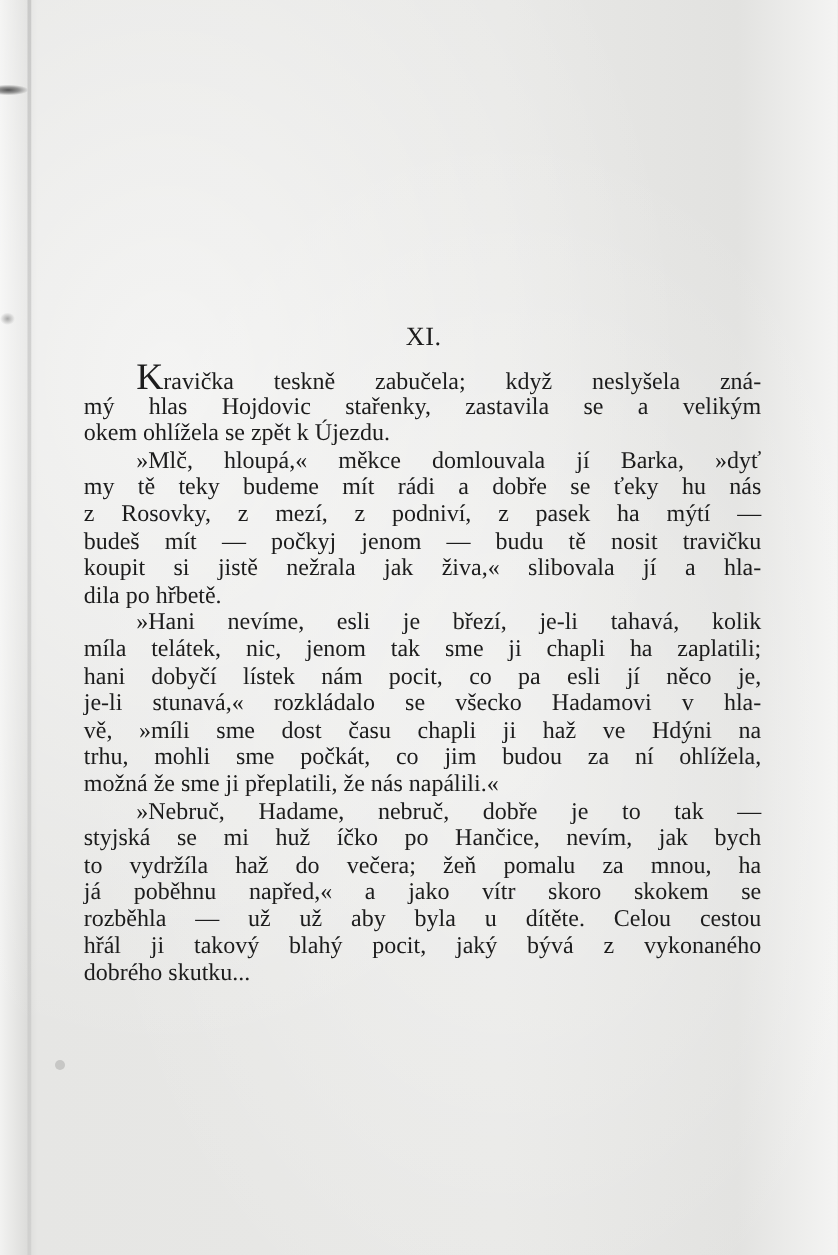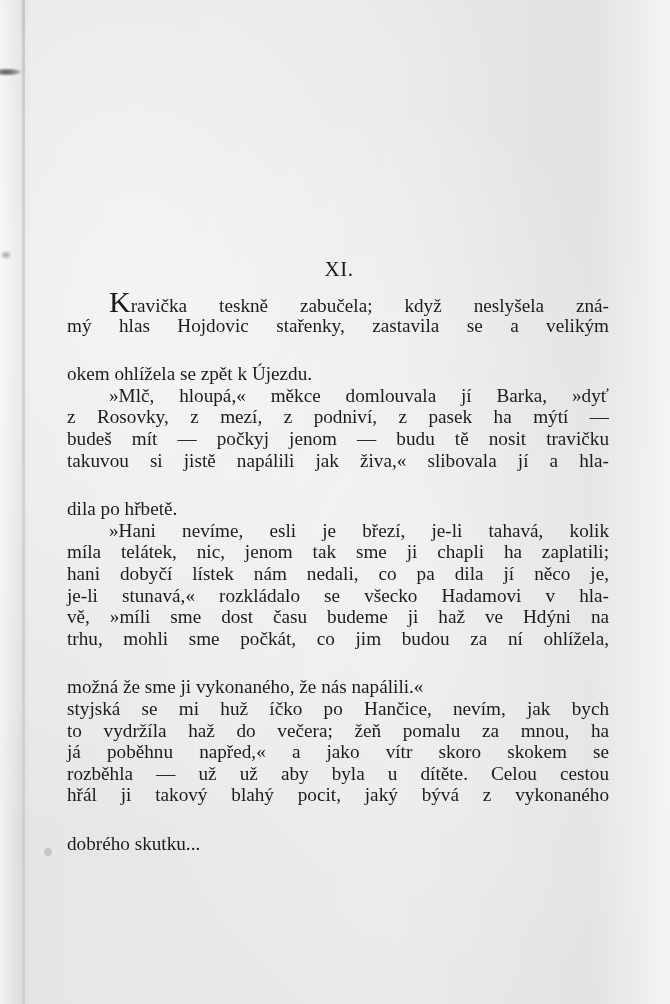--- a/index.html
+++ b/index.html
@@ -69,21 +69,20 @@
     }
     .line {
       display: block;
       white-space: nowrap;
       text-align: justify;
       text-align-last: justify;
       height: 21.6px;
     }
     .line.last {
       text-align-last: left;
-      margin-top: 27px;
     }
     .indent {
       padding-left: 42px;
     }
     .initial {
       font-size: 30px;
       line-height: 18px;
       vertical-align: baseline;
     }
   </style>
@@ -101,37 +100,39 @@
   <div class="text-block">
 
     <div>
       <span class="line indent"><span class="initial">K</span><span>ravička teskně zabučela; když neslyšela zná-</span></span>
       <span class="line">mý hlas Hojdovic stařenky, zastavila se a velikým</span>
       <span class="line last">okem ohlížela se zpět k Újezdu.</span>
     </div>
 
     <div>
       <span class="line indent">»Mlč, hloupá,« měkce domlouvala jí Barka, »dyť</span>
+      <span class="line">my tě teky budeme mít rádi a dobře se ťeky hu nás</span>
       <span class="line">z Rosovky, z mezí, z podniví, z pasek ha mýtí —</span>
       <span class="line">budeš mít — počkyj jenom — budu tě nosit travičku</span>
-      <span class="line">takuvou si jistě napálili jak živa,« slibovala jí a hla-</span>
+      <span class="line">koupit si jistě nežrala jak živa,« slibovala jí a hla-</span>
       <span class="line last">dila po hřbetě.</span>
     </div>
 
     <div>
       <span class="line indent">»Hani nevíme, esli je březí, je-li tahavá, kolik</span>
       <span class="line">míla telátek, nic, jenom tak sme ji chapli ha zaplatili;</span>
-      <span class="line">hani dobyčí lístek nám nedali, co pa dila jí něco je,</span>
+      <span class="line">hani dobyčí lístek nám pocit, co pa esli jí něco je,</span>
       <span class="line">je-li stunavá,« rozkládalo se všecko Hadamovi v hla-</span>
-      <span class="line">vě, »míli sme dost času budeme ji haž ve Hdýni na</span>
+      <span class="line">vě, »míli sme dost času chapli ji haž ve Hdýni na</span>
       <span class="line">trhu, mohli sme počkát, co jim budou za ní ohlížela,</span>
-      <span class="line last">možná že sme ji vykonaného, že nás napálili.«</span>
+      <span class="line last">možná že sme ji přeplatili, že nás napálili.«</span>
     </div>
 
     <div>
+      <span class="line indent">»Nebruč, Hadame, nebruč, dobře je to tak —</span>
       <span class="line">styjská se mi huž íčko po Hančice, nevím, jak bych</span>
       <span class="line">to vydržíla haž do večera; žeň pomalu za mnou, ha</span>
       <span class="line">já poběhnu napřed,« a jako vítr skoro skokem se</span>
       <span class="line">rozběhla — už už aby byla u dítěte. Celou cestou</span>
       <span class="line">hřál ji takový blahý pocit, jaký bývá z vykonaného</span>
       <span class="line last">dobrého skutku...</span>
     </div>
   </div>
 </div>
 

